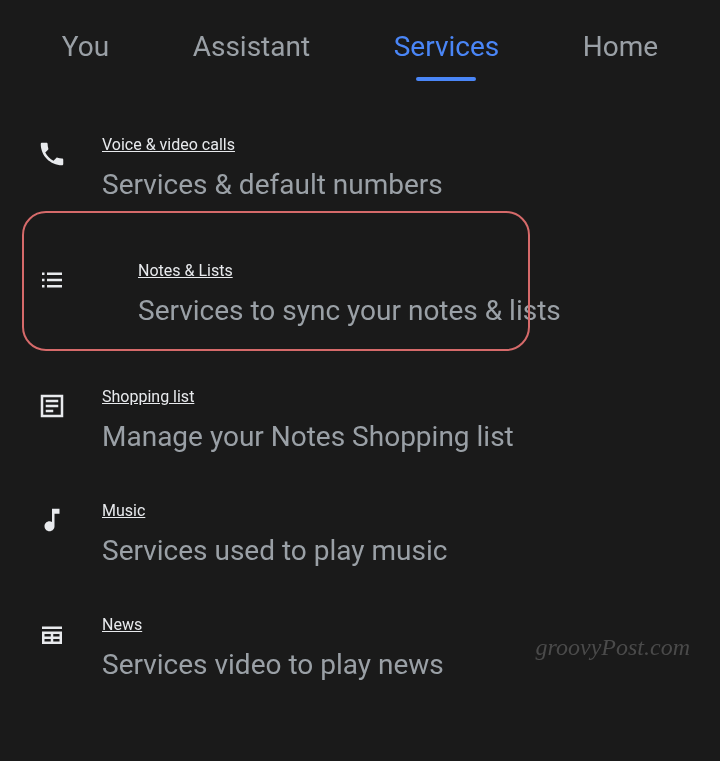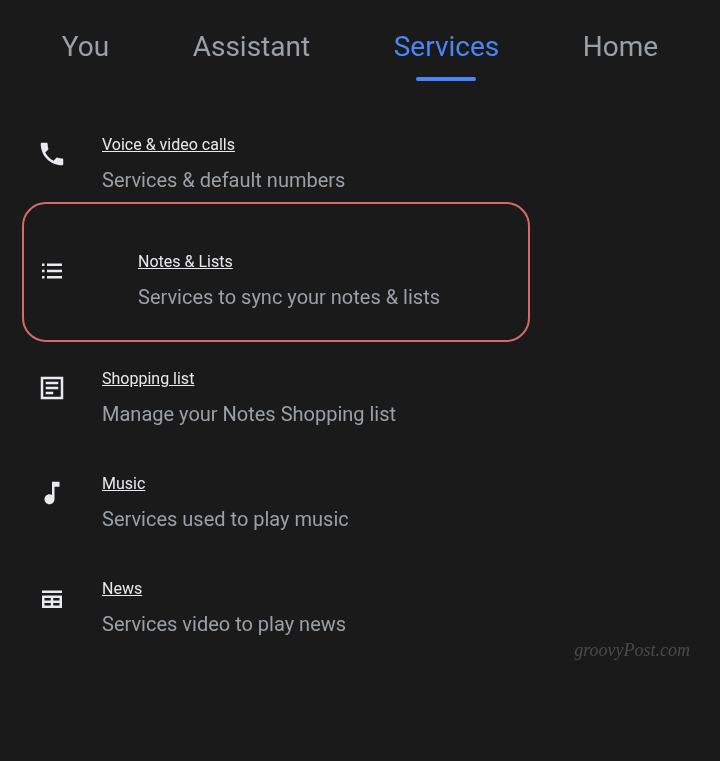--- a/index.html
+++ b/index.html
@@ -70,21 +70,21 @@
       flex: 1;
     }
     .item-title {
       font-size: 16px;
       color: #e8eaed;
       margin-bottom: 6px;
       font-weight: 400;
       text-decoration: underline;
     }
     .item-subtitle {
-      font-size: 20px;
+      font-size: 28px;
       color: #9aa0a6;
       font-weight: 400;
       margin-top: 14px;
     }
     .highlight-box {
       position: absolute;
       border: 2px solid #d66a6a;
       border-radius: 24px;
       left: 22px;
       width: 508px;
@@ -95,21 +95,21 @@
     .item-notes {
       padding: 36px 30px;
       gap: 36px;
     }
     .watermark {
       position: absolute;
       bottom: 100px;
       right: 30px;
       font-family: Georgia, serif;
       font-style: italic;
-      font-size: 18px;
+      font-size: 24px;
       color: #4a4a4a;
       pointer-events: none;
       margin-top: 47px;
     }
   </style>
 </head>
 <body>
 
 <div class="tabs">
   <div class="tab">You</div>

